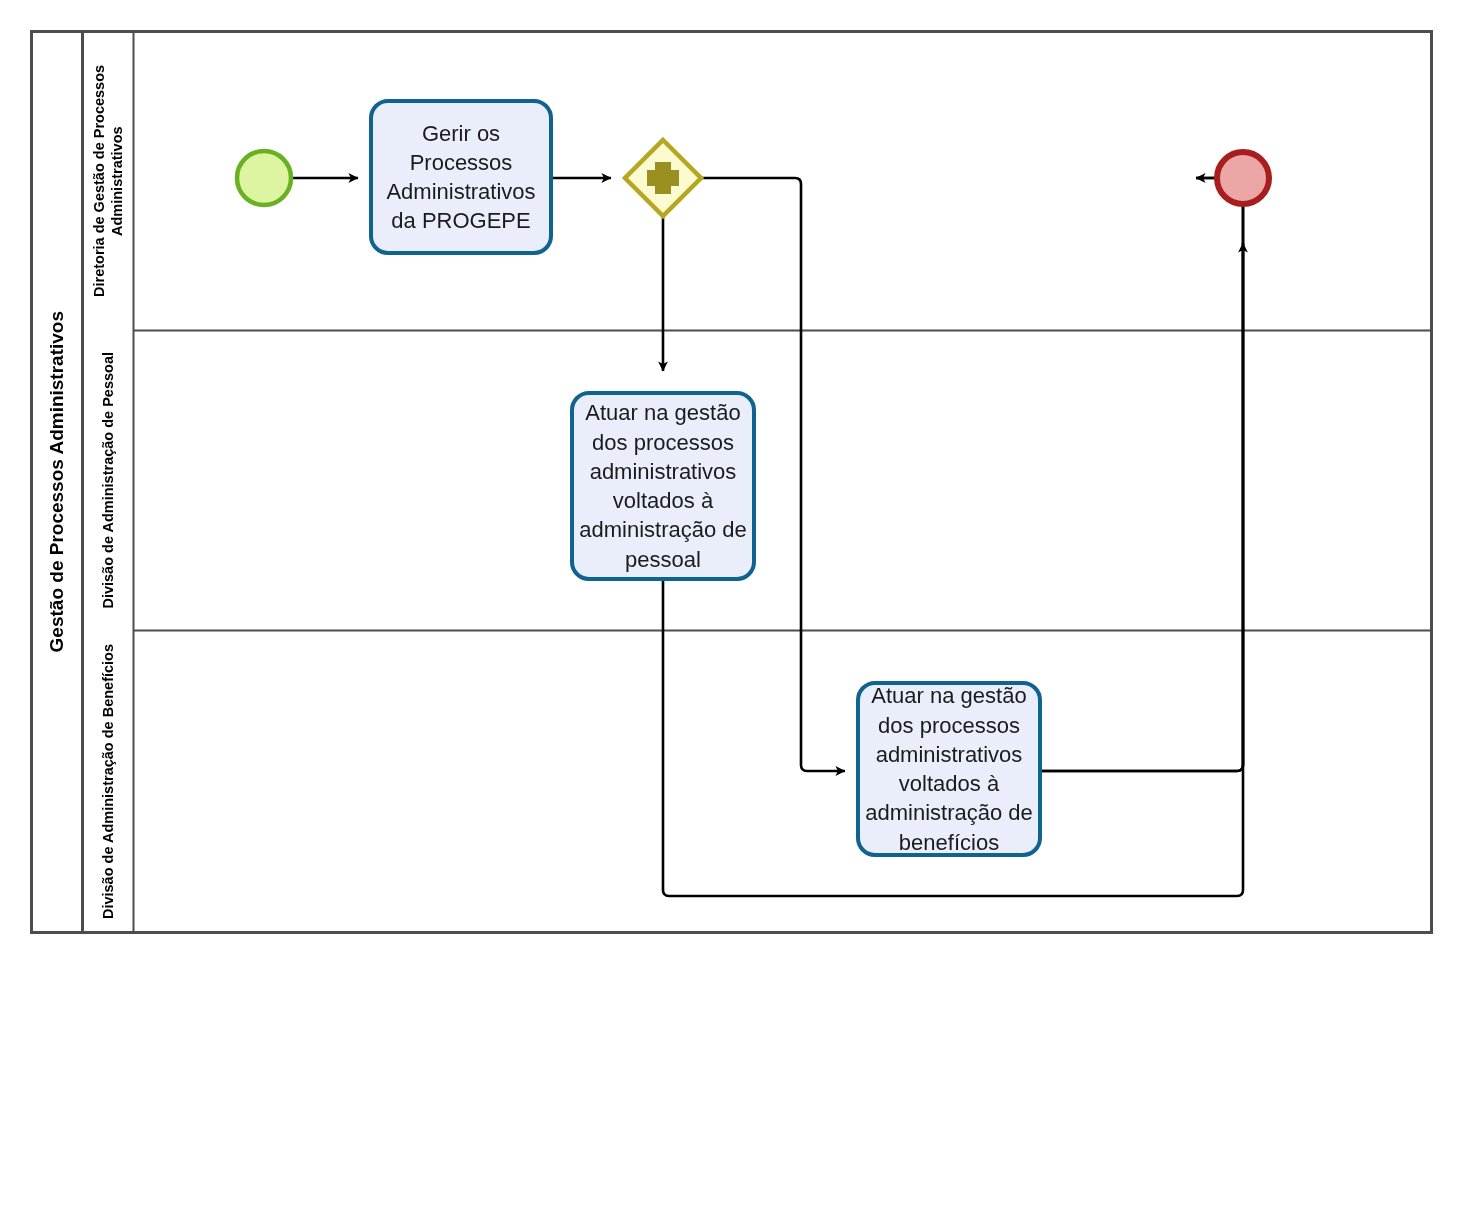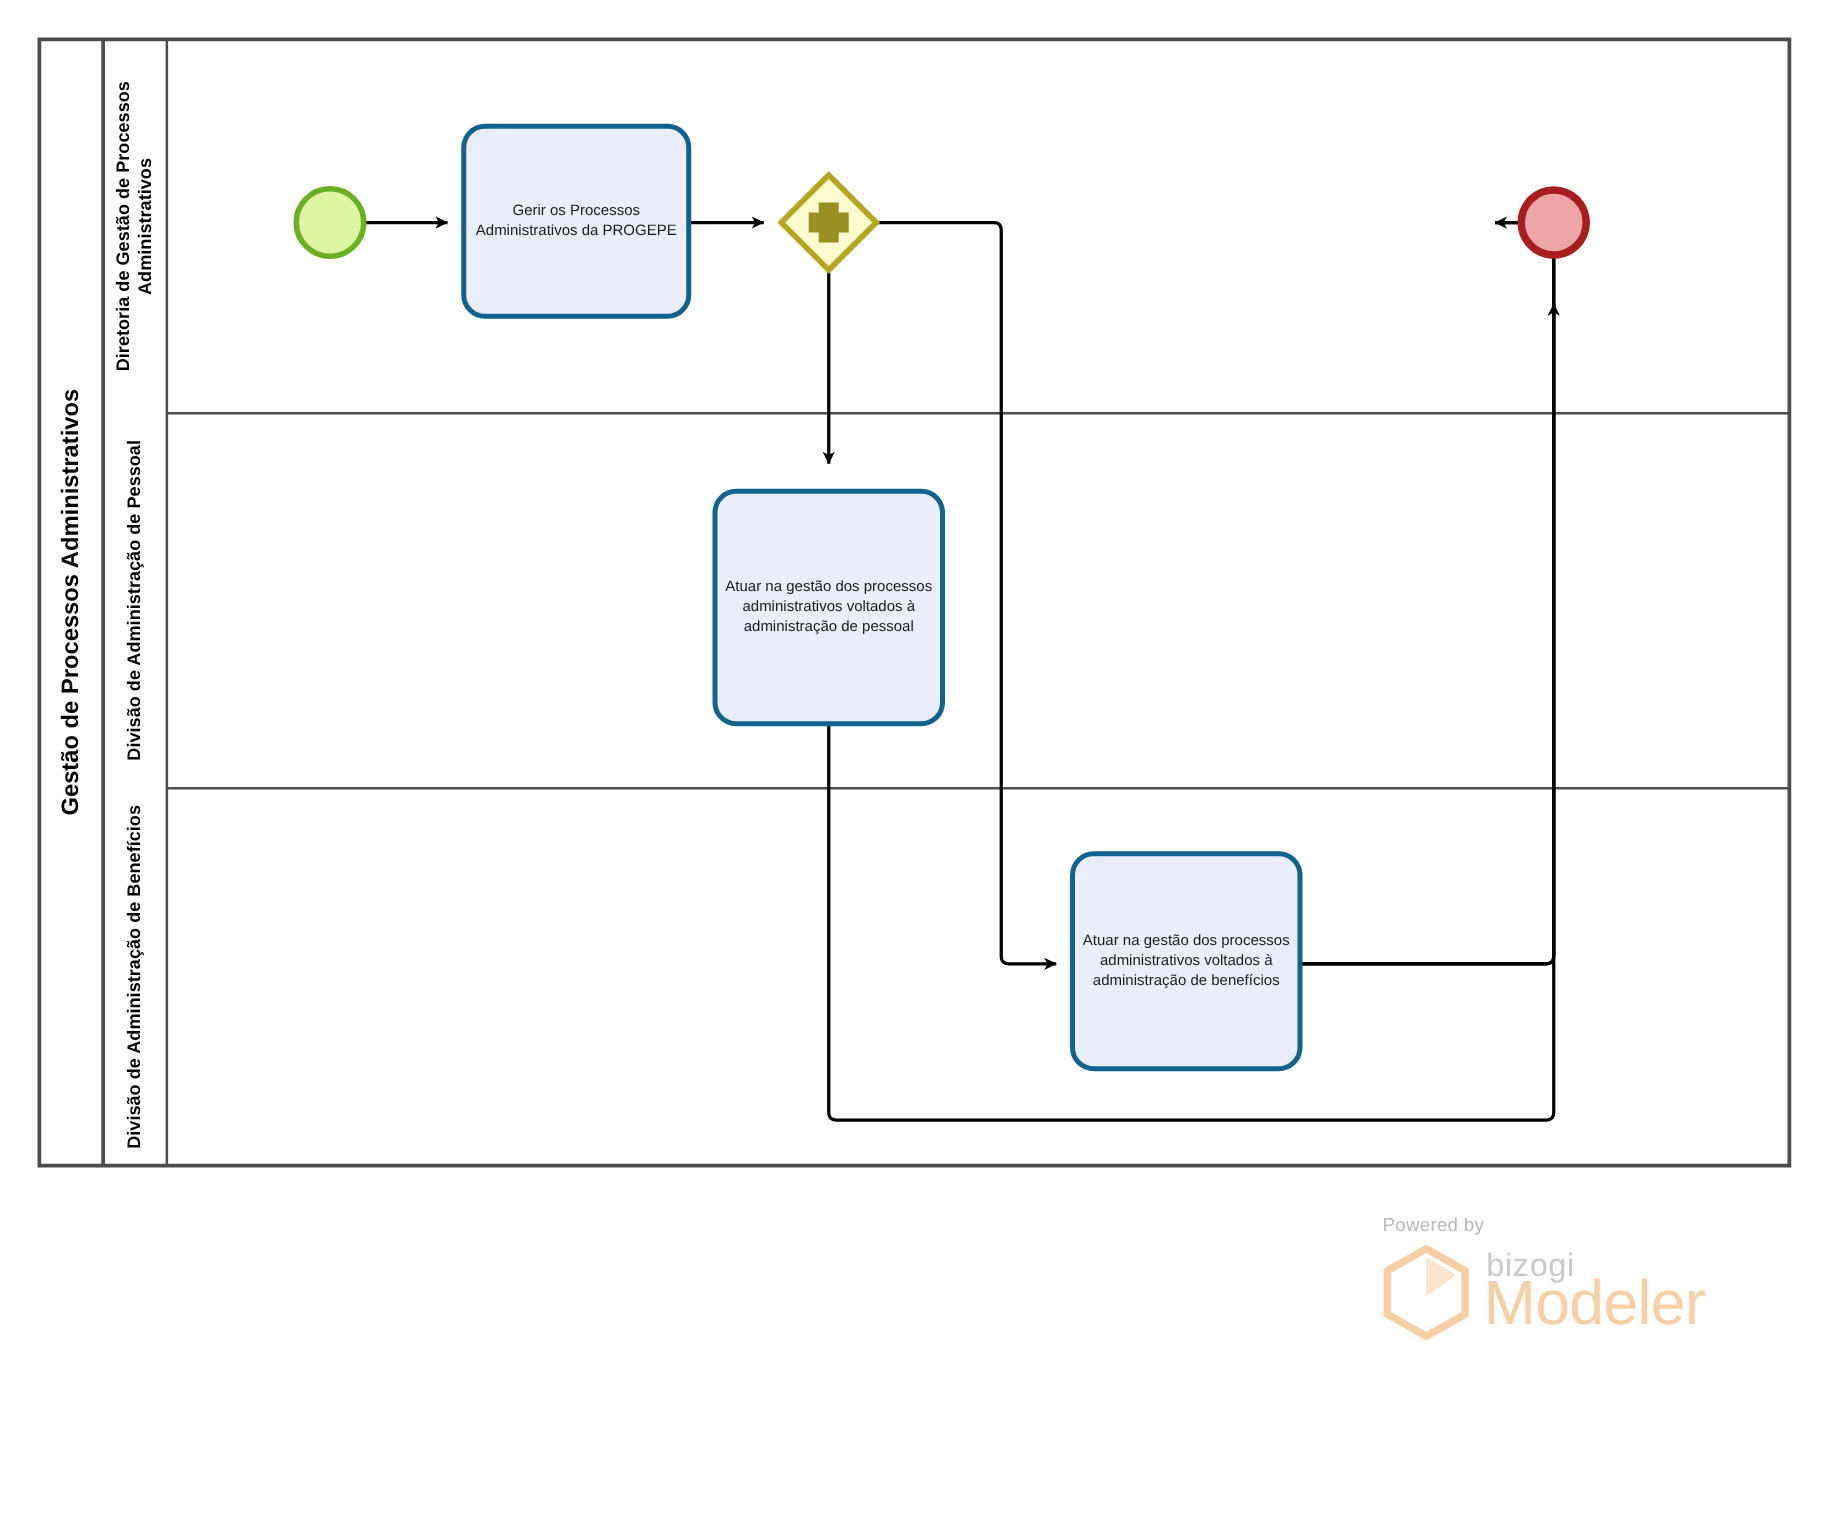--- a/index.html
+++ b/index.html
@@ -64,21 +64,21 @@
     writing-mode: vertical-rl;
     transform: rotate(180deg);
     display: block;
   }
   .task-label {
     position: absolute;
     display: flex;
     align-items: center;
     justify-content: center;
     text-align: center;
-    font-size: 12px;
+    font-size: 22px;
     color: #1b1b1b;
     line-height: 1.33;
     pointer-events: none;
   }
   
   .logo-block {
     position: absolute;
     left: 1103px;
     top: 972px;
     width: 270px;
@@ -197,25 +197,14 @@
   <div class="lane-title" style="left:84px; top:631px; width:49px; height:301px;">
     <span>Divisão de Administração de Benefícios</span>
   </div>
 
   <div class="task-label" style="left:378px; top:108px; width:166px; height:138px;">Gerir os Processos Administrativos da PROGEPE</div>
 
   <div class="task-label" style="left:579px; top:400px; width:168px; height:172px;">Atuar na gestão dos processos administrativos voltados à administração de pessoal</div>
 
   <div class="task-label" style="left:865px; top:690px; width:168px; height:158px;">Atuar na gestão dos processos administrativos voltados à administração de benefícios</div>
 
-  <div class="logo-block">
-    <div class="logo-powered">Powered by</div>
-
-    <svg class="logo-hex" viewBox="0 0 72 76">
-      <polygon points="36,3 67,20.5 67,55.5 36,73 5,55.5 5,20.5" fill="none" stroke="#f6cfa4" stroke-width="6"></polygon>
-      <polygon points="36,10 60,24 36,41" fill="#fbe4cd"></polygon>
-    </svg>
-
-    <div class="logo-bizagi">bizogi</div>
-    <div class="logo-modeler">Modeler</div>
-  </div>
 
 </div>
 
 </body></html>

